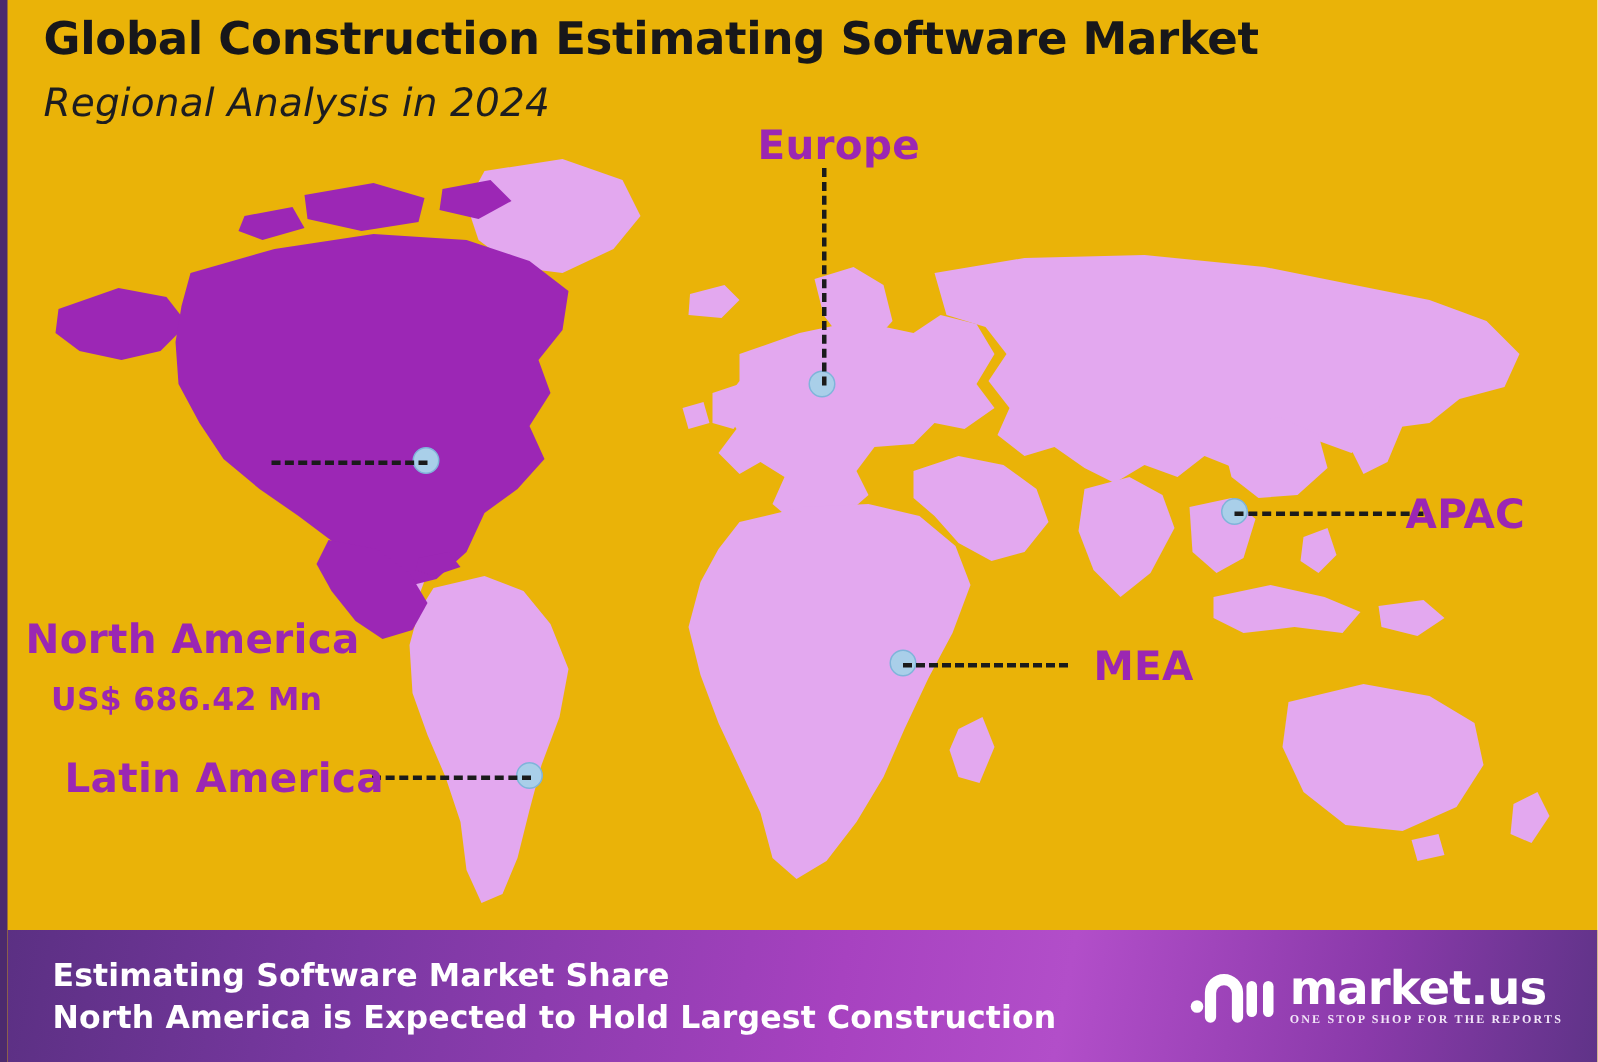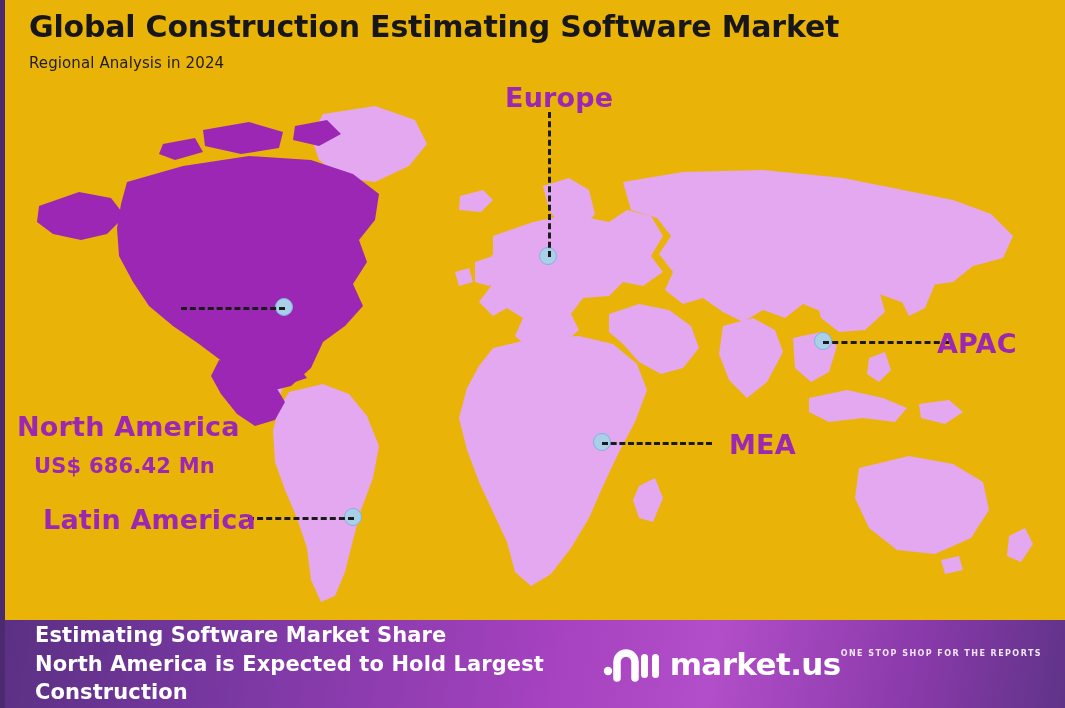--- a/index.html
+++ b/index.html
@@ -28,25 +28,26 @@
   #title {
     font-size: 30px;
     font-weight: bold;
     color: #17171a;
     letter-spacing: -0.2px;
     line-height: 1.25;
     margin: 0;
     white-space: nowrap;
   }
   #subtitle {
-    font-size: 15px;
+    font-size: 26px;
     font-weight: normal;
     color: #1d1d20;
     margin: 8px 0 0 0;
     letter-spacing: 0.1px;
+    font-style: italic;
   }
 
   
   #map-stage {
     position: absolute;
     left: 0;
     top: 86px;
     width: 1065px;
     height: 534px;
   }
@@ -139,37 +140,38 @@
     gap: 9px;
     padding-right: 10px;
   }
   #logo-mark {
     width: 58px;
     height: 40px;
     flex: 0 0 auto;
   }
   #logo-text-wrap {
     display: flex;
-    flex-direction: row;
+    flex-direction: column;
     align-items: flex-start;
   }
   #logo-word {
     color: #ffffff;
     font-size: 31px;
     font-weight: bold;
     line-height: 1;
     letter-spacing: -0.6px;
   }
   #logo-tagline {
     color: #f2e5f8;
     font-size: 8px;
     font-weight: bold;
     letter-spacing: 1.45px;
     margin-top: 0;
     white-space: nowrap;
+    font-family: Liberation Serif, serif;
   }
 </style>
 </head>
 <body>
 
 <div id="page">
 
   <div id="header">
     <div id="title">Global Construction Estimating Software Market</div>
     <div id="subtitle">Regional Analysis in 2024</div>

